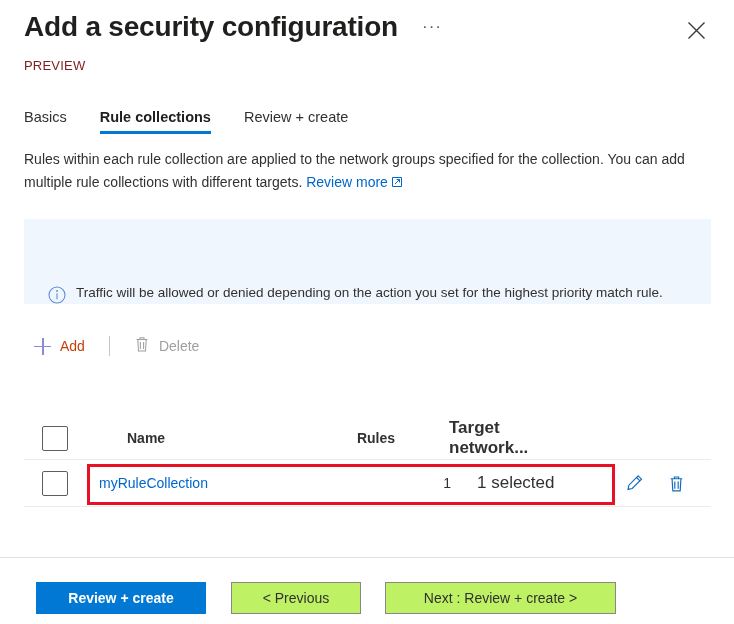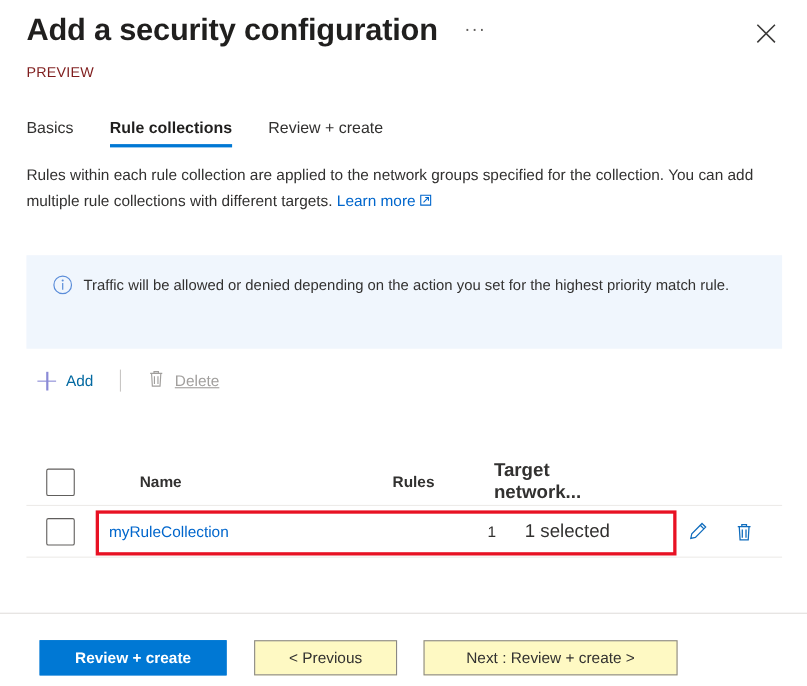--- a/index.html
+++ b/index.html
@@ -105,26 +105,27 @@
   }
   .ext-icon {
     display: inline-block;
     vertical-align: -1px;
     margin-left: 3px;
   }
 
   
   .info-banner {
     position: absolute;
-    left: 24px; top: 232px;
+    left: 24px; top: 219px;
     width: 687px;
     height: 85px;
     background: #f0f6fd;
     display: flex;
     padding: 17px 16px 0 24px;
+    align-items: flex-end;
   }
   .info-icon {
     flex: 0 0 auto;
     width: 18px; height: 18px;
     margin-right: 10px;
     margin-top: 1px;
   }
   .info-text {
     font-size: 13.5px;
     line-height: 22px;
@@ -142,25 +143,25 @@
   }
   .cmd {
     display: flex;
     align-items: center;
     height: 34px;
     padding: 0 10px;
     cursor: pointer;
   }
   .cmd .cmd-label {
     font-size: 14px;
-    color: #0369a1;
+    color: #c2410c;
     margin-left: 9px;
   }
   .cmd.disabled { cursor: default; }
-  .cmd.disabled .cmd-label { color: #a19f9d; text-decoration: underline; }
+  .cmd.disabled .cmd-label { color: #a19f9d; }
   .cmd-sep {
     width: 1px;
     height: 20px;
     background: #c8c6c4;
     margin: 0 14px;
   }
   .plus-icon { position: relative; width: 17px; height: 17px; }
   .plus-icon::before, .plus-icon::after {
     content: "";
     position: absolute;
@@ -248,21 +249,21 @@
   }
   .btn-primary {
     background: #0078d4;
     color: #ffffff;
     border: 1px solid #0078d4;
     font-weight: 600;
     width: 170px;
     margin-right: 25px;
   }
   .btn-secondary {
-    background: #fef9c3;
+    background: #bef264;
     color: #323130;
     border: 1px solid #8a8886;
     padding: 0 18px;
   }
   .btn-prev { width: 130px; margin-right: 24px; }
   .btn-next { width: 231px; }
 </style>
 </head>
 <body>
 
@@ -280,21 +281,21 @@
 </div>
 
 <div class="tabs">
   <div class="tab">Basics</div>
   <div class="tab active">Rule collections</div>
   <div class="tab">Review + create</div>
 </div>
 
 <div class="description">
   <span>Rules within each rule collection are applied to the network groups specified for the collection. You can add multiple rule collections with different targets.</span>
-  <a class="learn-more" href="#"><span>Learn more</span><span class="ext-icon"><svg width="12" height="12" viewBox="0 0 12 12">
+  <a class="learn-more" href="#"><span>Review more</span><span class="ext-icon"><svg width="12" height="12" viewBox="0 0 12 12">
           <path d="M1.5 1.5 h9 v9 h-9 z" fill="none" stroke="#0066cc" stroke-width="1"></path>
           <path d="M4 8 L8.5 3.5 M5.6 3.5 H8.5 V6.4" fill="none" stroke="#0066cc" stroke-width="1"></path>
         </svg></span></a>
 </div>
 
 <div class="info-banner">
   <div class="info-icon">
     <svg width="18" height="18" viewBox="0 0 18 18">
       <circle cx="9" cy="9" r="8" fill="none" stroke="#5b8dd9" stroke-width="1.1"></circle>
       <circle cx="9" cy="5" r="0.95" fill="#5b8dd9"></circle>

